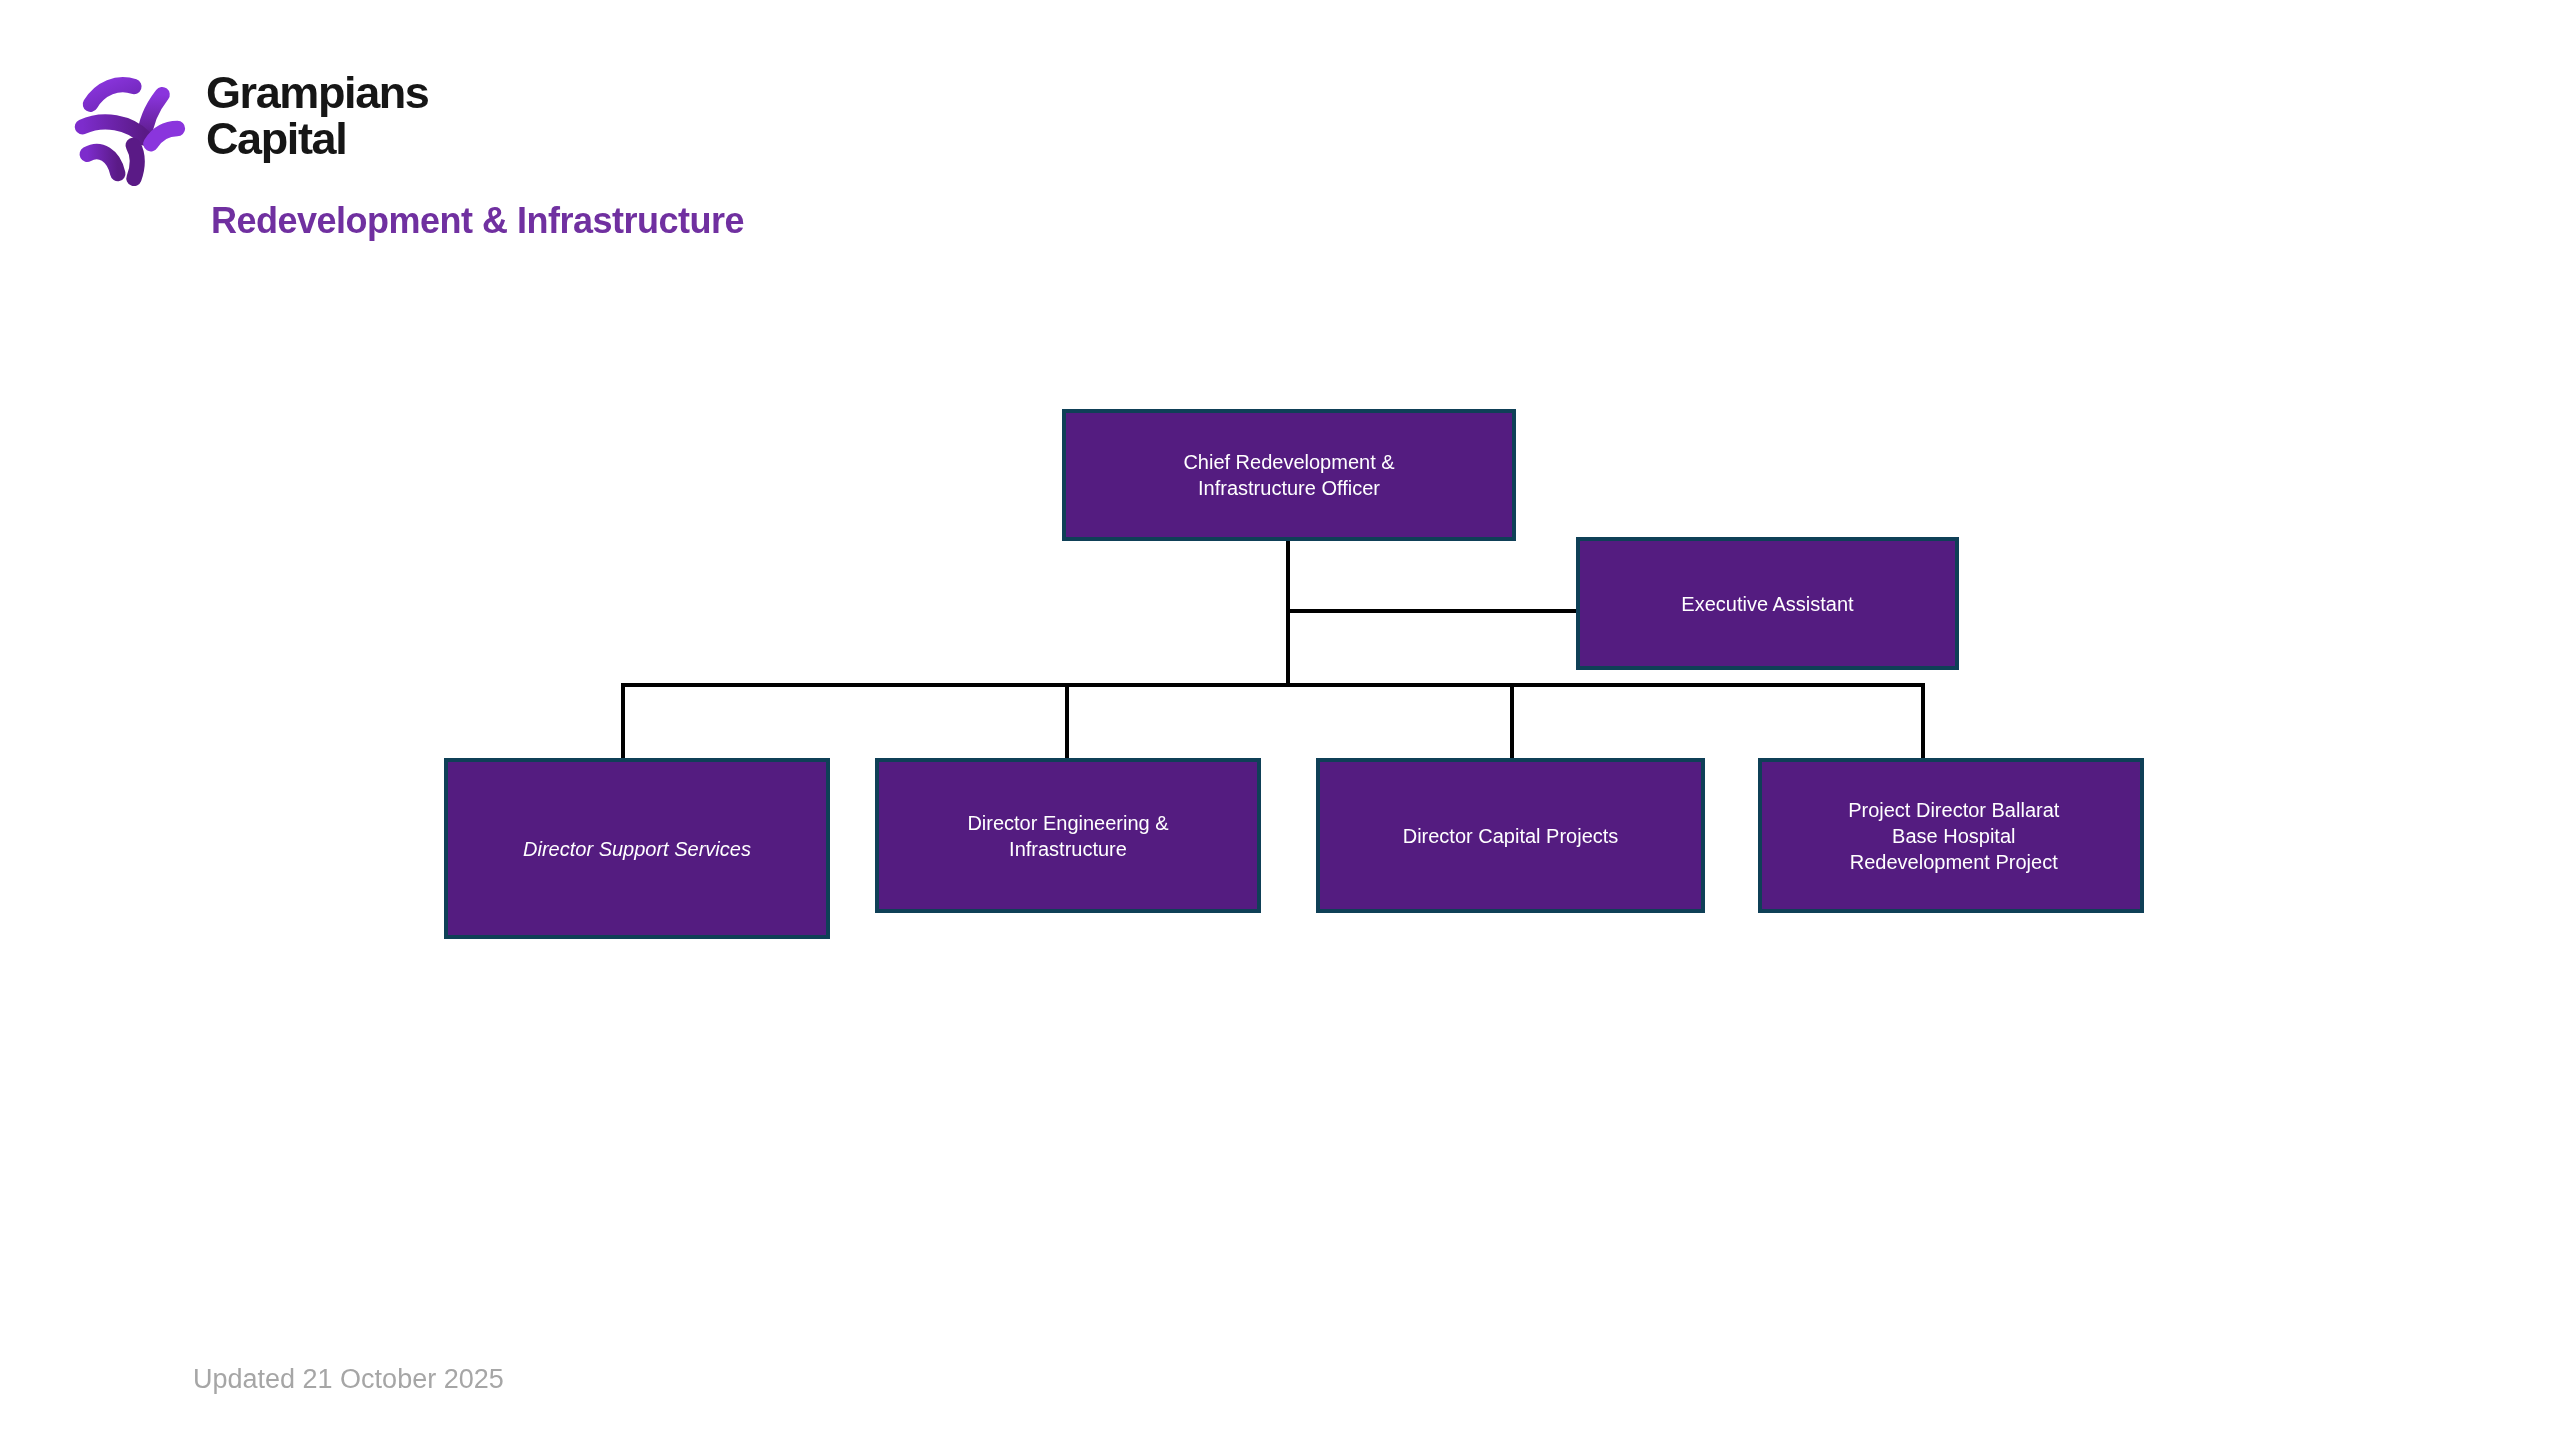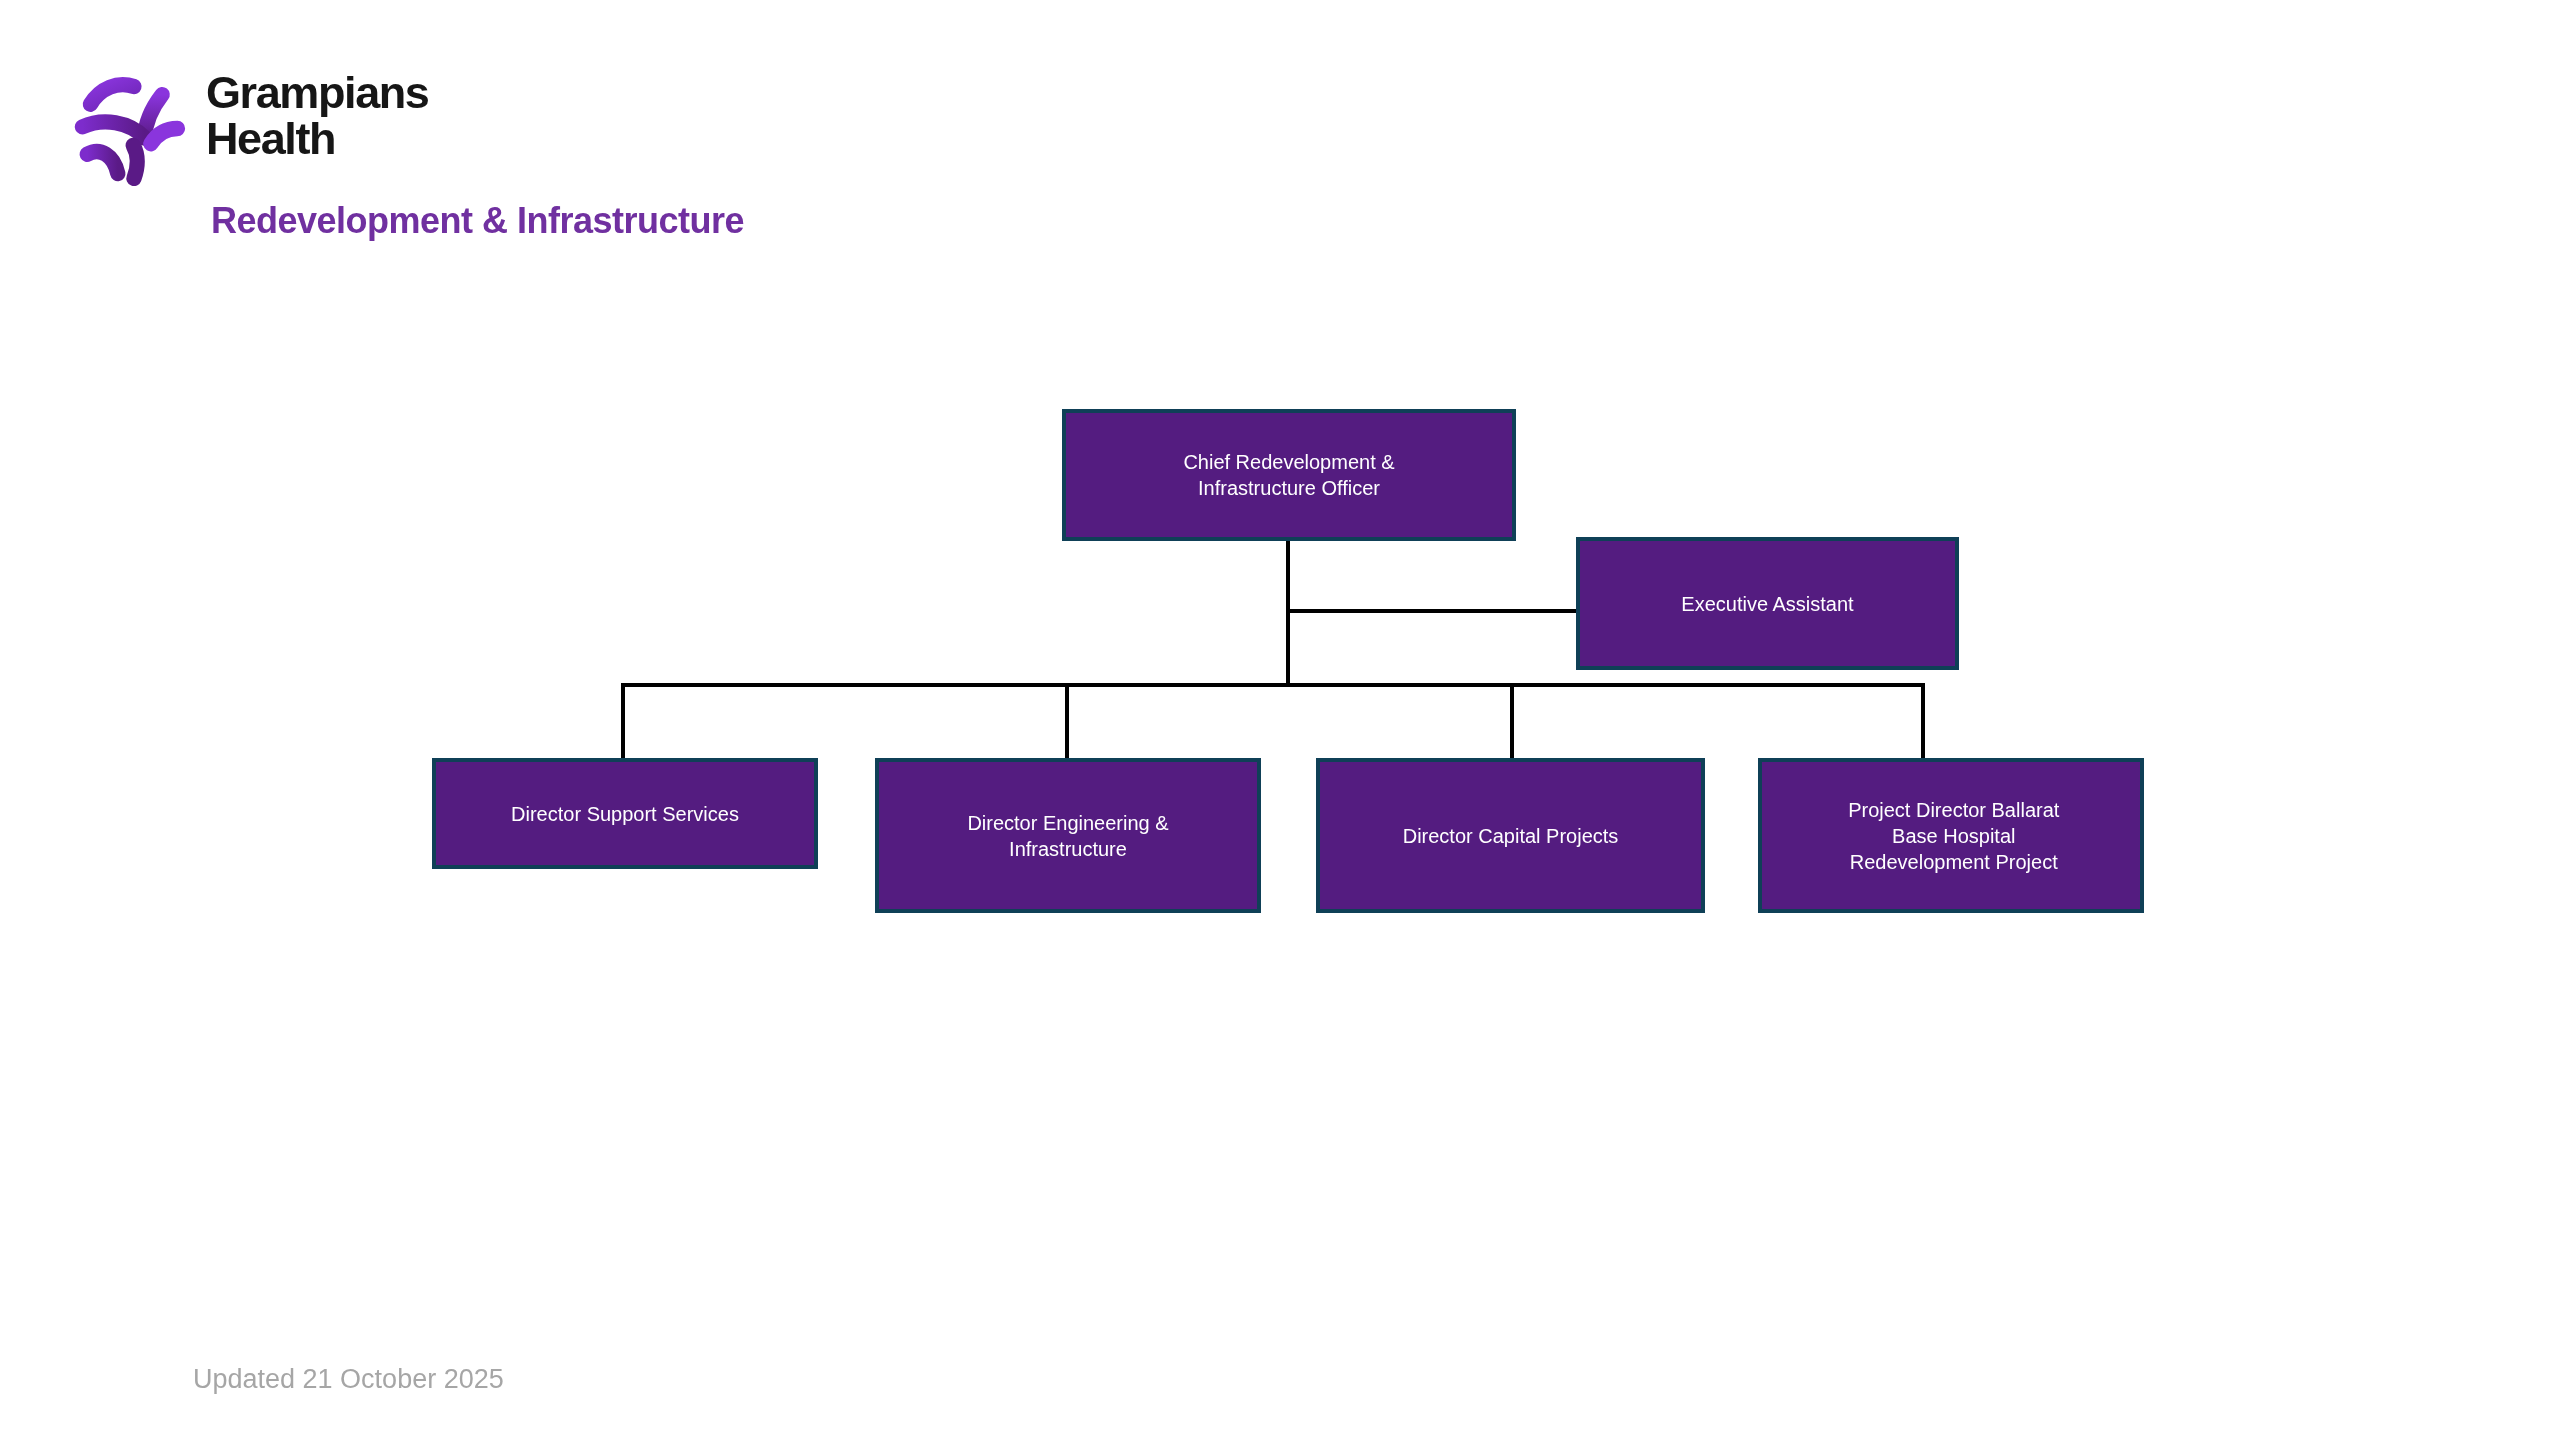--- a/index.html
+++ b/index.html
@@ -55,21 +55,21 @@
     align-items: center;
     justify-content: center;
     text-align: center;
     font-size: 20px;
     line-height: 1.3;
     white-space: pre-line;
     padding: 0 13.5px;
   }
   .node-chief     { left: 1062px; top: 409px; width: 454px; height: 132px; }
   .node-assistant { left: 1576px; top: 537px; width: 383px; height: 133px; }
-  .node-r0        { left: 432px;  top: 758px; width: 386px; height: 111px; }
+  .node-r0        { left: 444px;  top: 758px; width: 386px; height: 181px; font-style: italic; }
   .node-r1        { left: 875px;  top: 758px; width: 386px; height: 155px; }
   .node-r2        { left: 1316px; top: 758px; width: 389px; height: 155px; }
   .node-r3        { left: 1758px; top: 758px; width: 386px; height: 155px; padding-left: 19px; }
 
   
   .line {
     position: absolute;
     background: var(--connector, #000000);
   }
   .v-chief   { left: 1286px; top: 541px; width: 3.9px;    height: 146px; }
@@ -113,21 +113,21 @@
     <path d="M34 50 C46 30 68 21 88 28" stroke="url(#gl1)" stroke-width="19" stroke-linecap="round"></path>
     <path d="M123 38 C109 56 102 74 101 92" stroke="url(#gl2)" stroke-width="19" stroke-linecap="round"></path>
     <path d="M24 78 C50 66 82 72 101 91" stroke="url(#gl3)" stroke-width="19" stroke-linecap="round"></path>
     <path d="M109 99 C117 86 129 80 142 80" stroke="#8A35DD" stroke-width="19" stroke-linecap="round"></path>
     <path d="M30 112 C46 103 63 113 68 136" stroke="url(#gl3)" stroke-width="19" stroke-linecap="round"></path>
     <path d="M87 101 C94 113 93 129 88 142" stroke="#5A1A86" stroke-width="19" stroke-linecap="round"></path>
   </svg>
 
   <div class="wordmark">
     <div>Grampians</div>
-    <div>Health</div>
+    <div>Capital</div>
   </div>
 
   <div class="department-title">Redevelopment &amp; Infrastructure</div>
 
   <div class="line v-chief"></div>
   <div class="line h-assist"></div>
   <div class="line h-main"></div>
   <div class="line drop-r0"></div>
   <div class="line drop-r1"></div>
   <div class="line drop-r2"></div>

